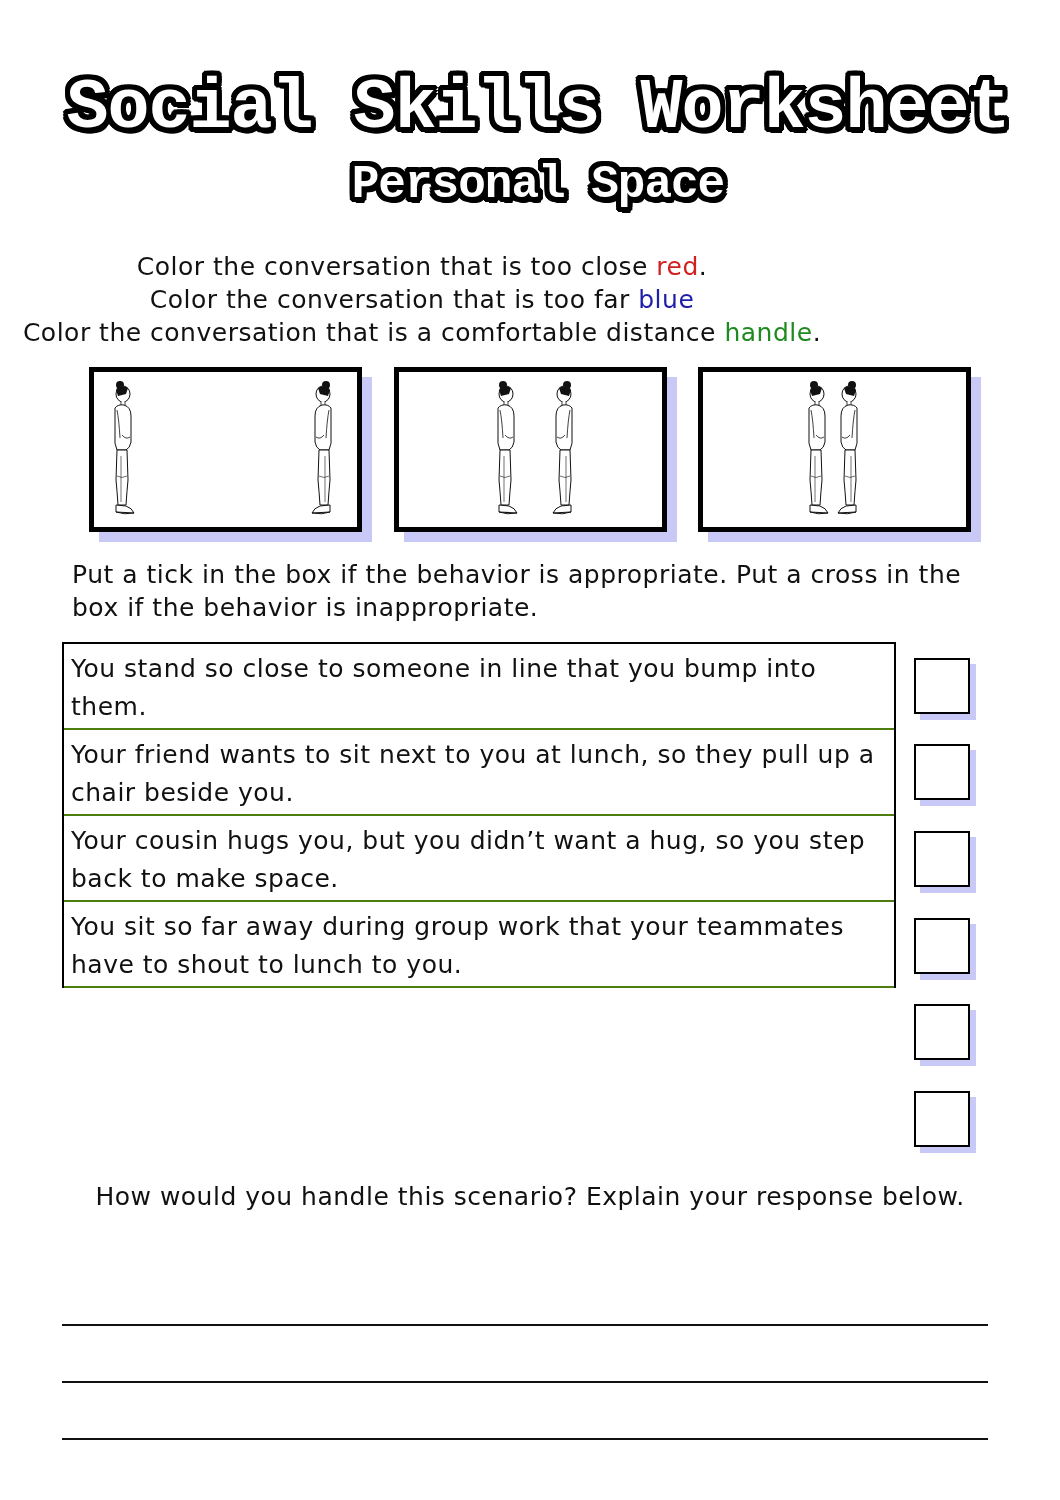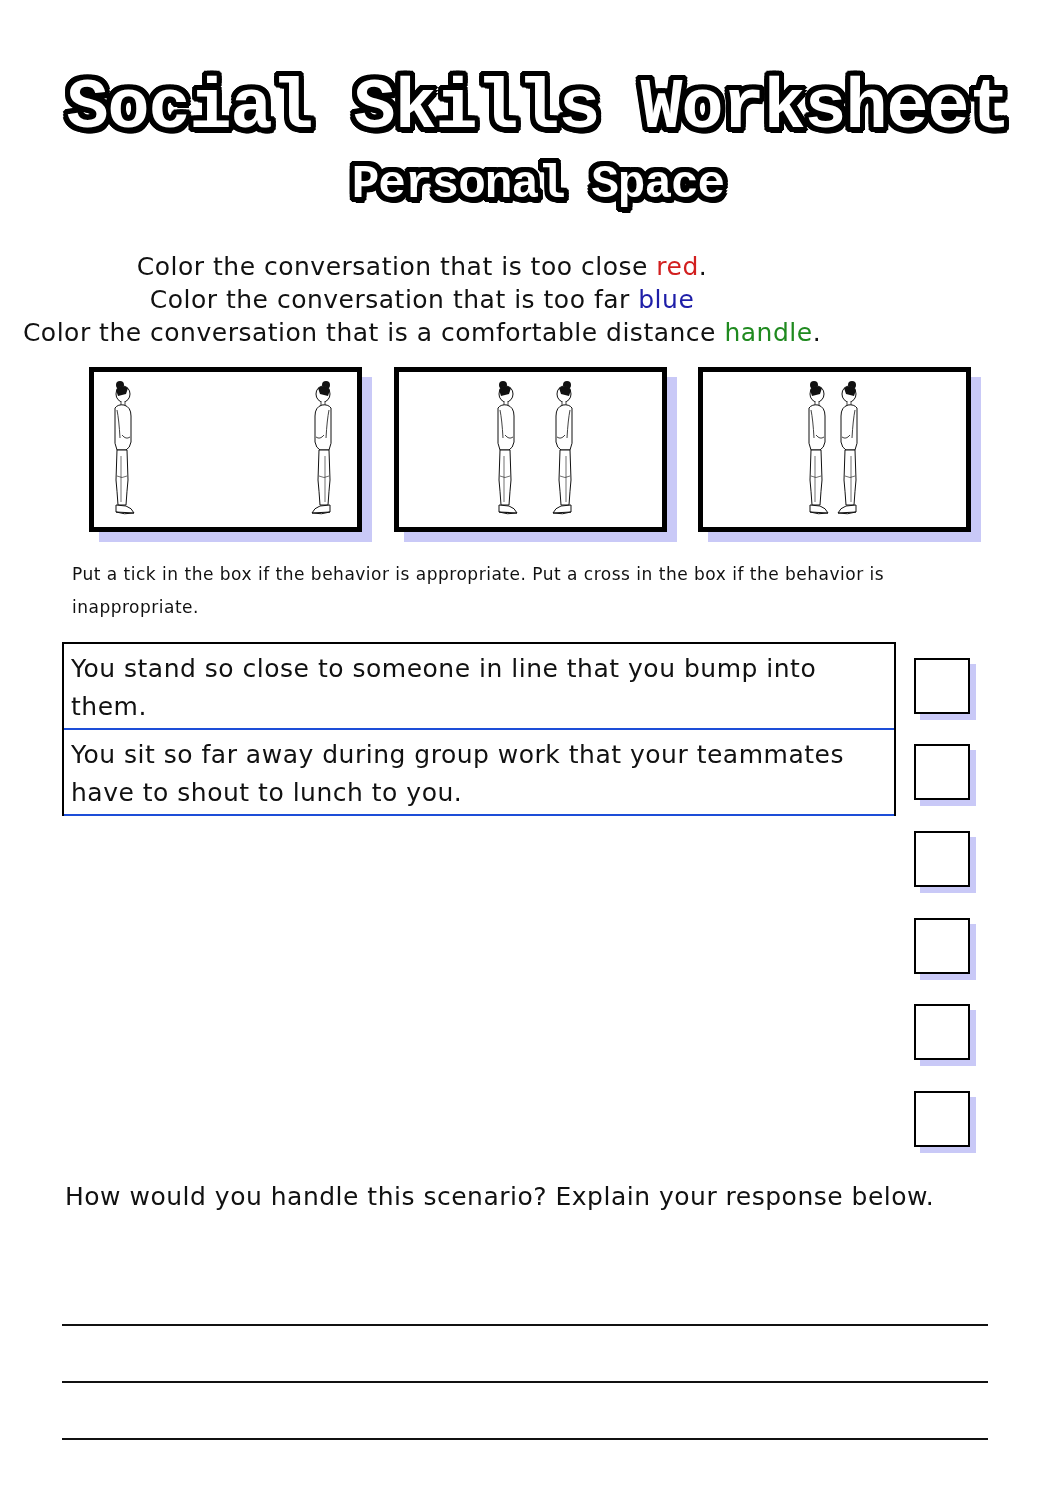--- a/index.html
+++ b/index.html
@@ -40,41 +40,41 @@
     .panel.p1 { left: 89px; }
     .panel.p2 { left: 394px; }
     .panel.p3 { left: 698px; }
     .figure {
       position: absolute; top: 8px; width: 30px; height: 145px;
     }
     .figure svg { width: 30px; height: 145px; display: block; }
 
     .tick-instr {
       position: absolute; top: 558px; left: 72px; width: 930px;
-      font-size: 17px; line-height: 33px; letter-spacing: 0.5px;
+      font-size: 25px; line-height: 33px; letter-spacing: 0.5px;
     }
 
     .table {
       position: absolute; top: 642px; left: 62px; width: 830px;
       border: 2px solid #000; border-bottom: none;
     }
     .row {
-      height: 84px; border-bottom: 2px solid #1d4ed8; box-sizing: content-box;
+      height: 84px; border-bottom: 2px solid #4d7c0f; box-sizing: content-box;
       padding: 6px 13px 0 7px; font-size: 25px; line-height: 38px; letter-spacing: 0.5px;
       box-sizing: border-box; height: 86px;
     }
     .checkbox {
       position: absolute; left: 914px; width: 52px; height: 52px;
       border: 2px solid #000; background: #fff;
       box-shadow: 6px 6px 0 #c9c9f7;
     }
 
     .scenario {
       position: absolute; top: 1180px; left: 65px; width: 930px;
-      font-size: 25px; line-height: 33px; letter-spacing: 0.5px;
+      font-size: 25px; line-height: 33px; letter-spacing: 0.5px; text-align: center;
     }
     .answer-line {
       position: absolute; left: 62px; width: 926px; height: 2px; background: #111;
     }
   </style>
 </head>
 <body>
 
 <div class="title title-main">Social Skills Worksheet</div>
 <div class="title title-sub">Personal Space</div>
@@ -146,20 +146,22 @@
     <svg viewBox="0 0 30 145" style="transform:scaleX(-1)">
         <use href="#person-right"></use>
       </svg>
   </div>
 </div>
 
 <div class="tick-instr">Put a tick in the box if the behavior is appropriate. Put a cross in the box if the behavior is inappropriate.</div>
 
 <div class="table">
   <div class="row">You stand so close to someone in line that you bump into them.</div>
+  <div class="row">Your friend wants to sit next to you at lunch, so they pull up a chair beside you.</div>
+  <div class="row">Your cousin hugs you, but you didn’t want a hug, so you step back to make space.</div>
   <div class="row">You sit so far away during group work that your teammates have to shout to lunch to you.</div>
 </div>
 
 <div class="checkbox" style="top:658px"></div>
 <div class="checkbox" style="top:744px"></div>
 <div class="checkbox" style="top:831px"></div>
 <div class="checkbox" style="top:918px"></div>
 <div class="checkbox" style="top:1004px"></div>
 <div class="checkbox" style="top:1091px"></div>
 

